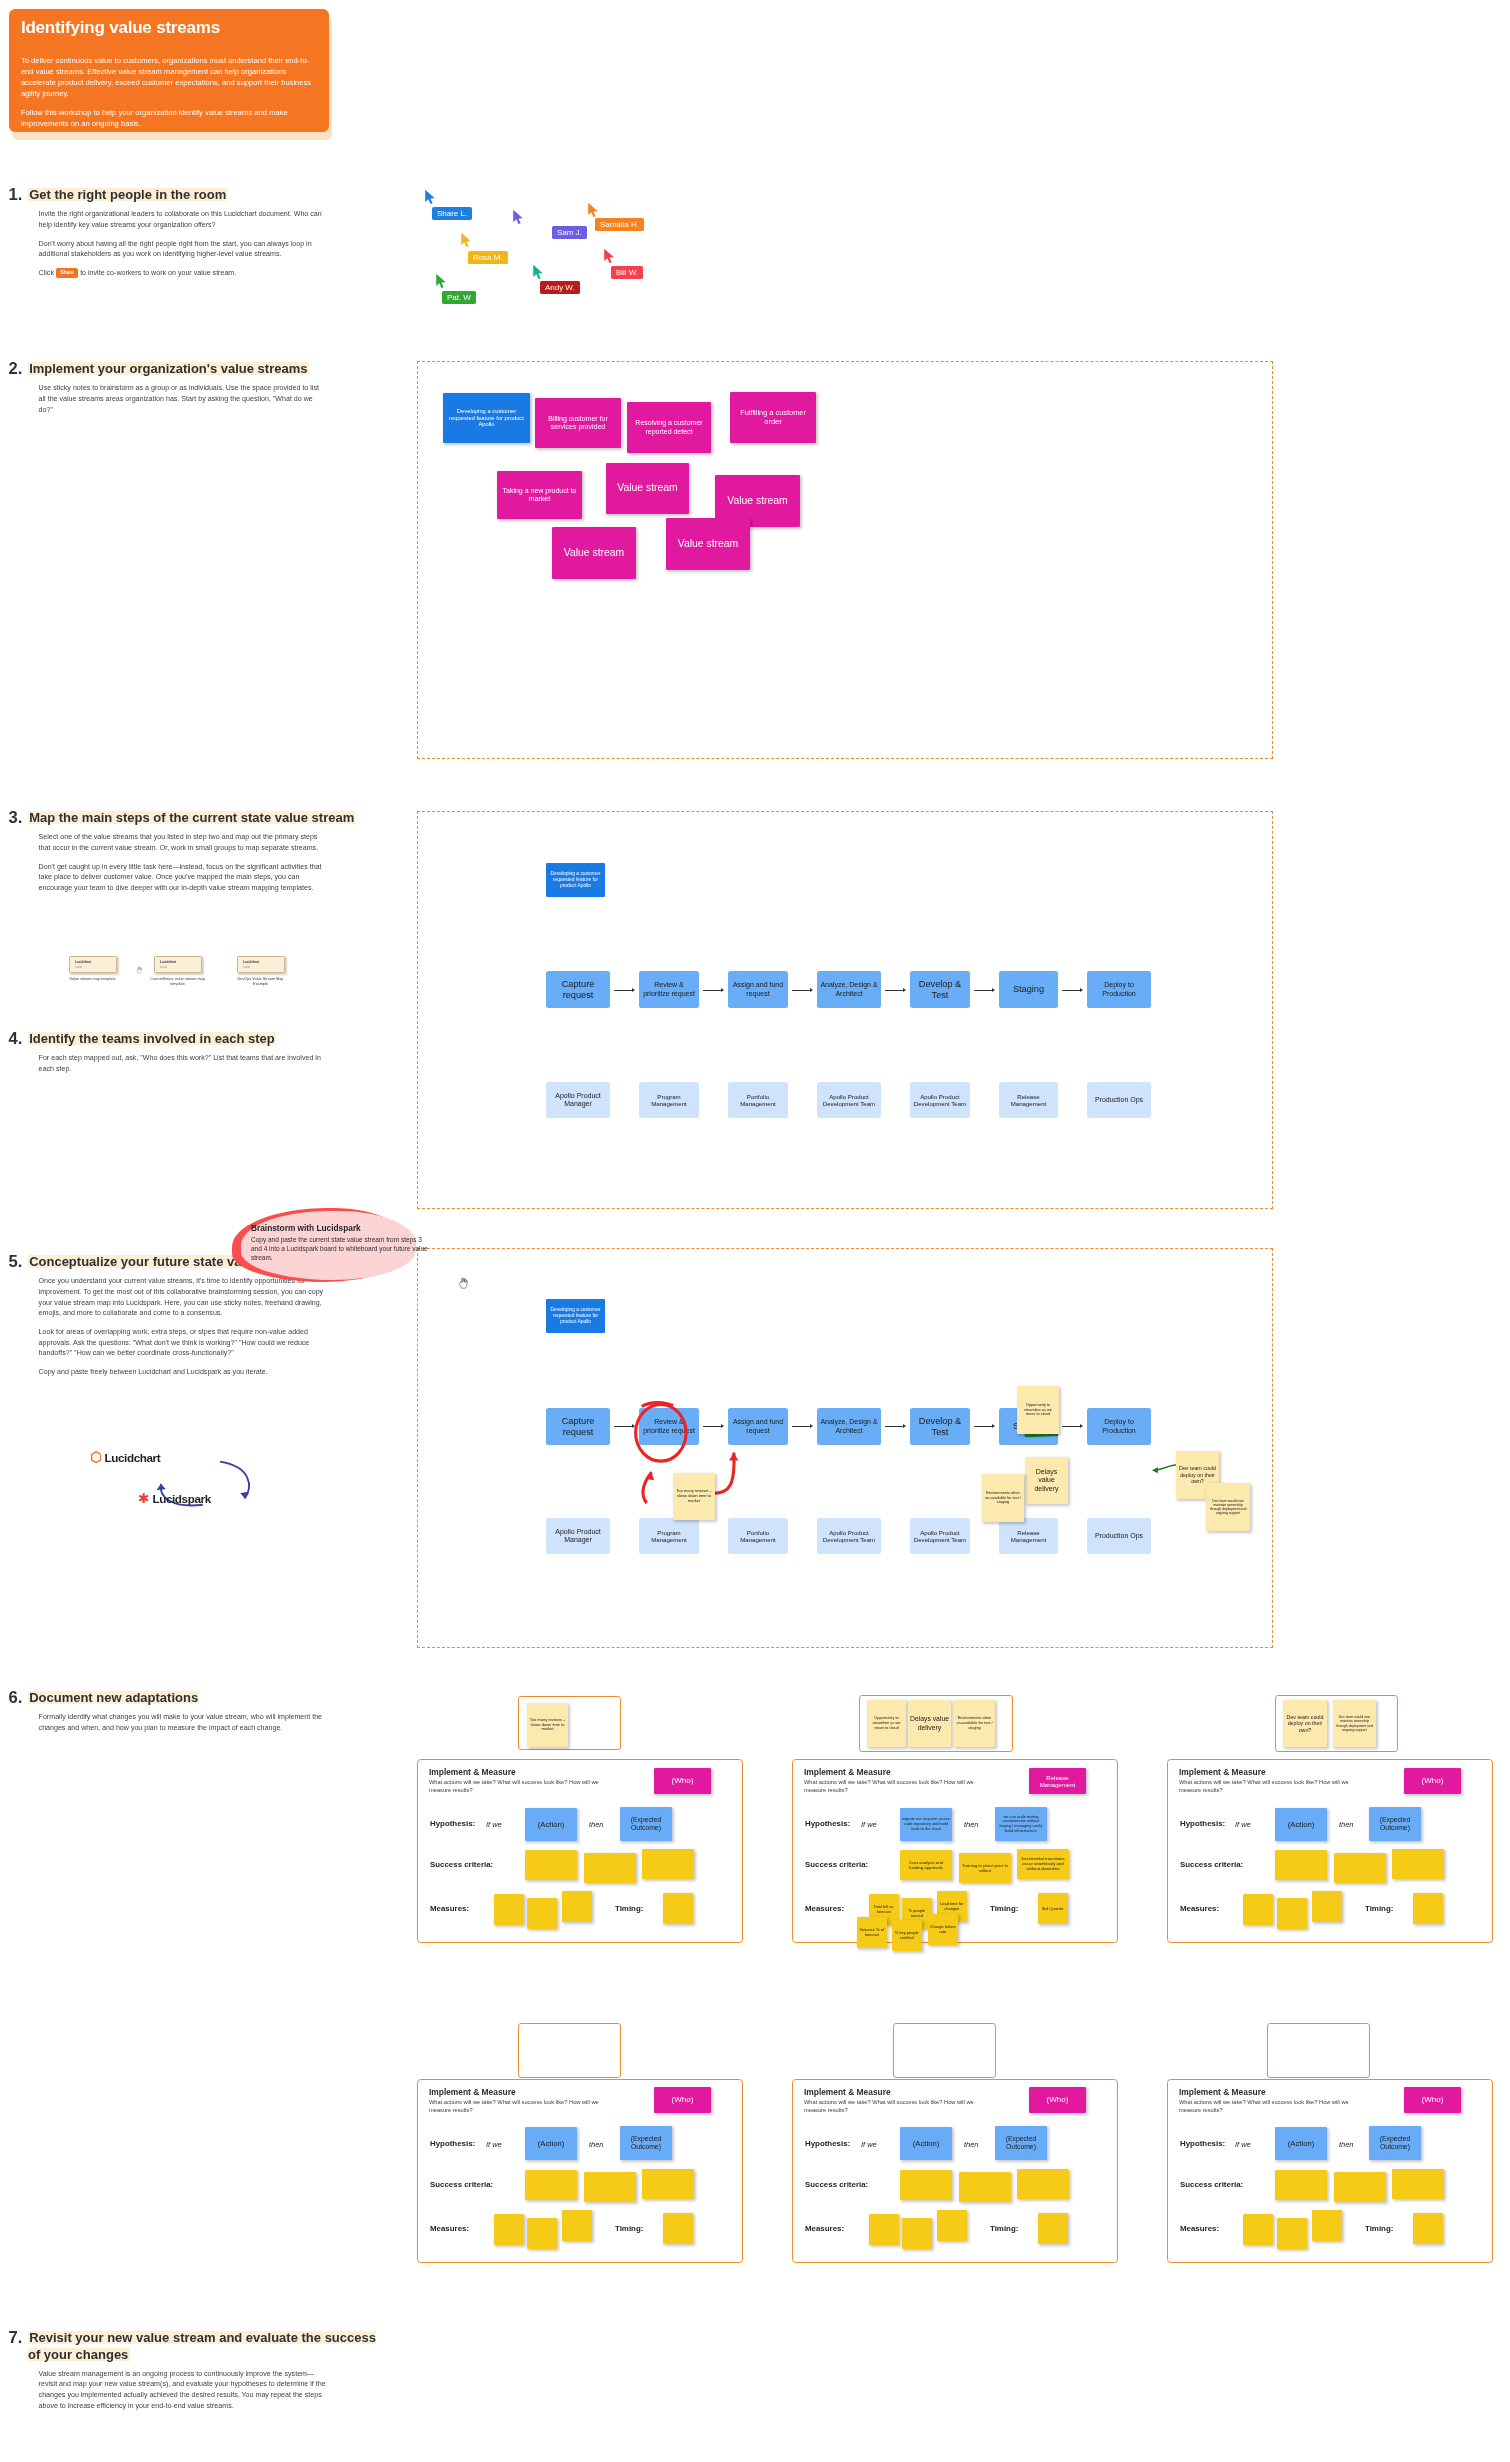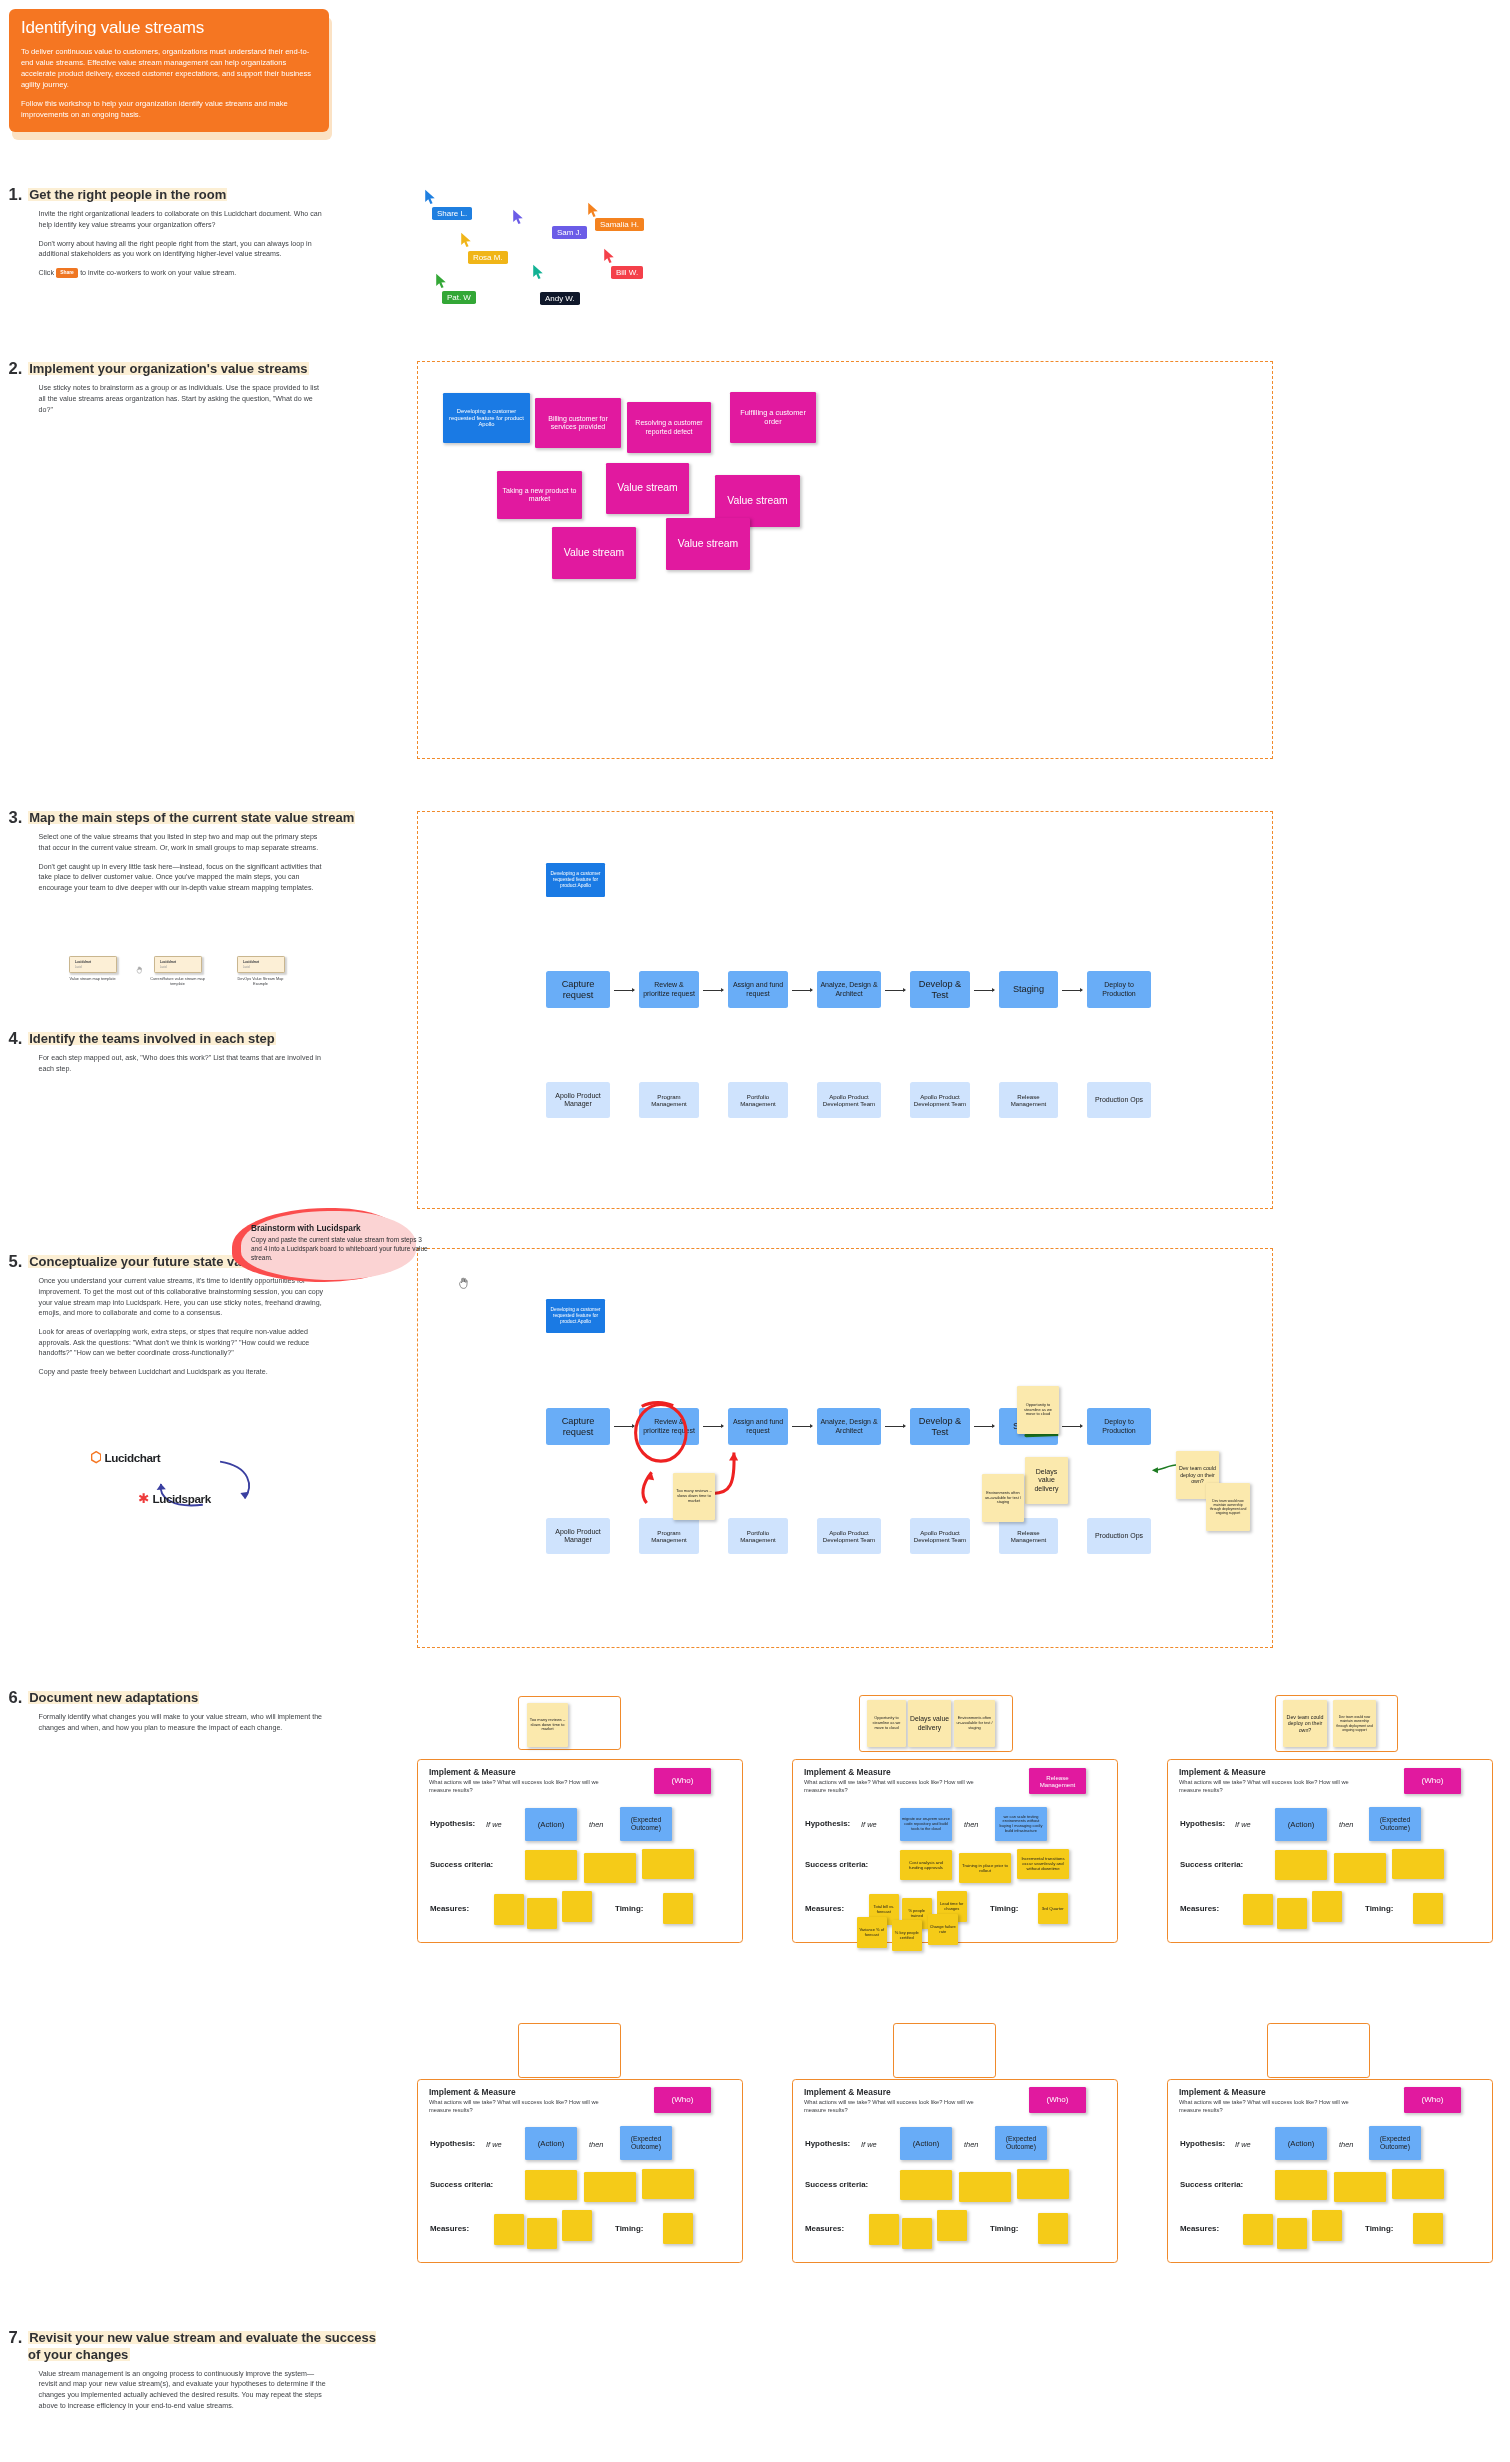--- a/index.html
+++ b/index.html
@@ -10,21 +10,21 @@
     color:#2d2d2d; overflow:hidden;
   }
   .abs { position:absolute; }
 
   
   #intro-shadow { left:12.3px; top:17px; width:320px; height:123px; background:#fbe2c4; border-radius:6.1px; }
   #intro-card {
     left:8.6px; top:8.6px; width:320px; height:123px; background:#f57622;
     border-radius:6.1px; padding:9.8px 12.3px; color:#fff;
   }
-  #intro-card h1 { font-size:17px; font-weight:normal; letter-spacing:-0.2px; margin-bottom:9px; }
+  #intro-card h1 { font-size:17px; font-weight:bold; letter-spacing:-0.2px; margin-bottom:18px; }
   #intro-card p { font-size:7.6px; line-height:1.42; }
   #intro-card p + p { margin-top:8.6px; }
 
   
   .step { position:absolute; left:8.6px; width:369px; }
   .step-head { display:flex; align-items:flex-start; gap:5.5px; }
   .step-num { font-size:16.6px; font-weight:bold; color:#2f3033; line-height:1.02; flex:0 0 auto; }
   .step-title {
     font-size:13px; font-weight:bold; color:#2f3033; line-height:1.28;
     background:linear-gradient(transparent 8%, #fcefd4 8%, #fcefd4 96%, transparent 96%);
@@ -146,21 +146,21 @@
       <path d="M2 1 L2 21 L7 16.5 L10.5 24.5 L14 23 L10.5 15.3 L17.5 15 Z" fill="#f0b518"></path>
     </svg>
     <div class="name-chip" style="left:468px; top:251px; background:#f0b518;">Rosa M.</div>
     <svg class="cursor-svg" viewBox="0 0 22 27" style="left: 603px; top: 248px;">
       <path d="M2 1 L2 21 L7 16.5 L10.5 24.5 L14 23 L10.5 15.3 L17.5 15 Z" fill="#f4404a"></path>
     </svg>
     <div class="name-chip" style="left:611px; top:266px; background:#f4404a;">Bill W.</div>
     <svg class="cursor-svg" viewBox="0 0 22 27" style="left: 532px; top: 264px;">
       <path d="M2 1 L2 21 L7 16.5 L10.5 24.5 L14 23 L10.5 15.3 L17.5 15 Z" fill="#12b294"></path>
     </svg>
-    <div class="name-chip" style="left:540px; top:292px; background:#0f172a;">Andy W.</div>
+    <div class="name-chip" style="left:540px; top:281px; background:#b91c1c;">Andy W.</div>
     <svg class="cursor-svg" viewBox="0 0 22 27" style="left: 435px; top: 273px;">
       <path d="M2 1 L2 21 L7 16.5 L10.5 24.5 L14 23 L10.5 15.3 L17.5 15 Z" fill="#33a736"></path>
     </svg>
     <div class="name-chip" style="left:442px; top:291px; background:#33a736;">Pat. W</div>
   </div>
 
 <div class="step" style="top:361px">
   <div class="step-head">
     <span class="step-num">2.</span>
     <span><span class="step-title">Implement your organization's value streams</span></span>

